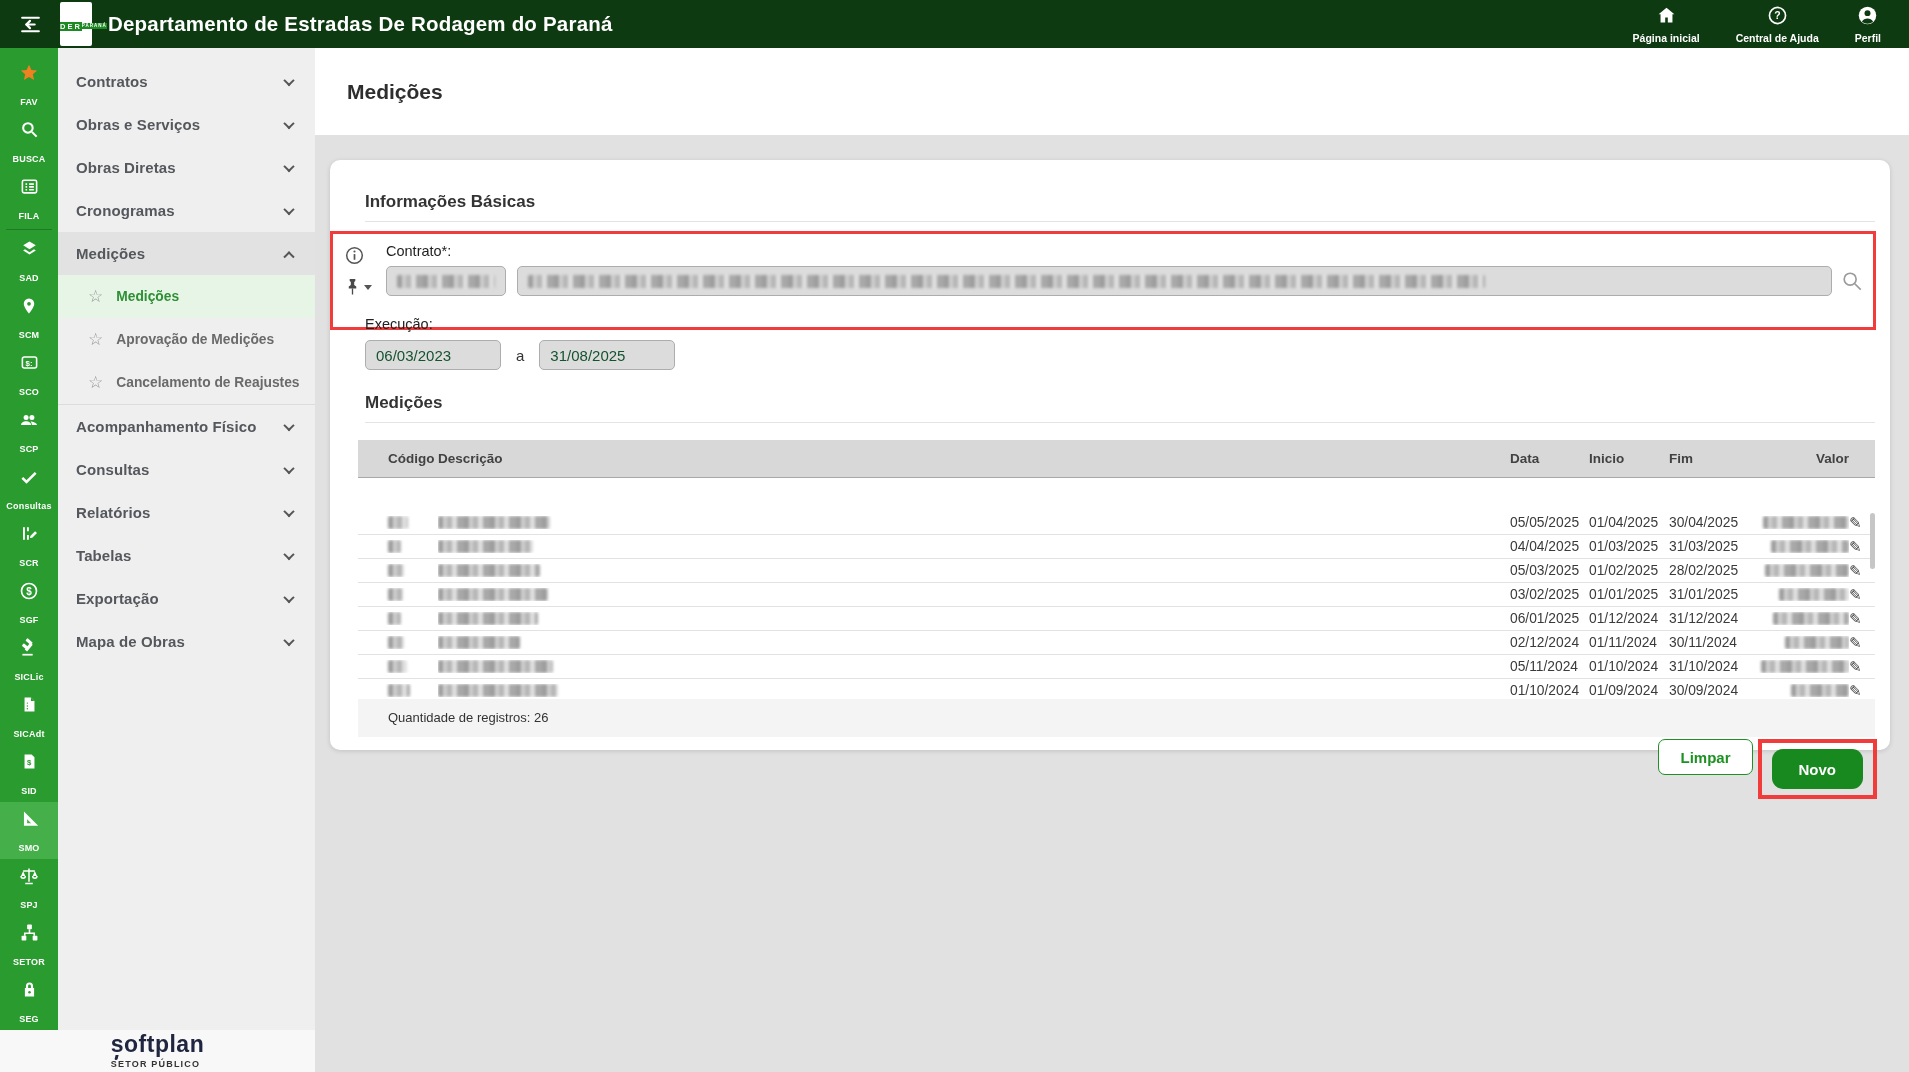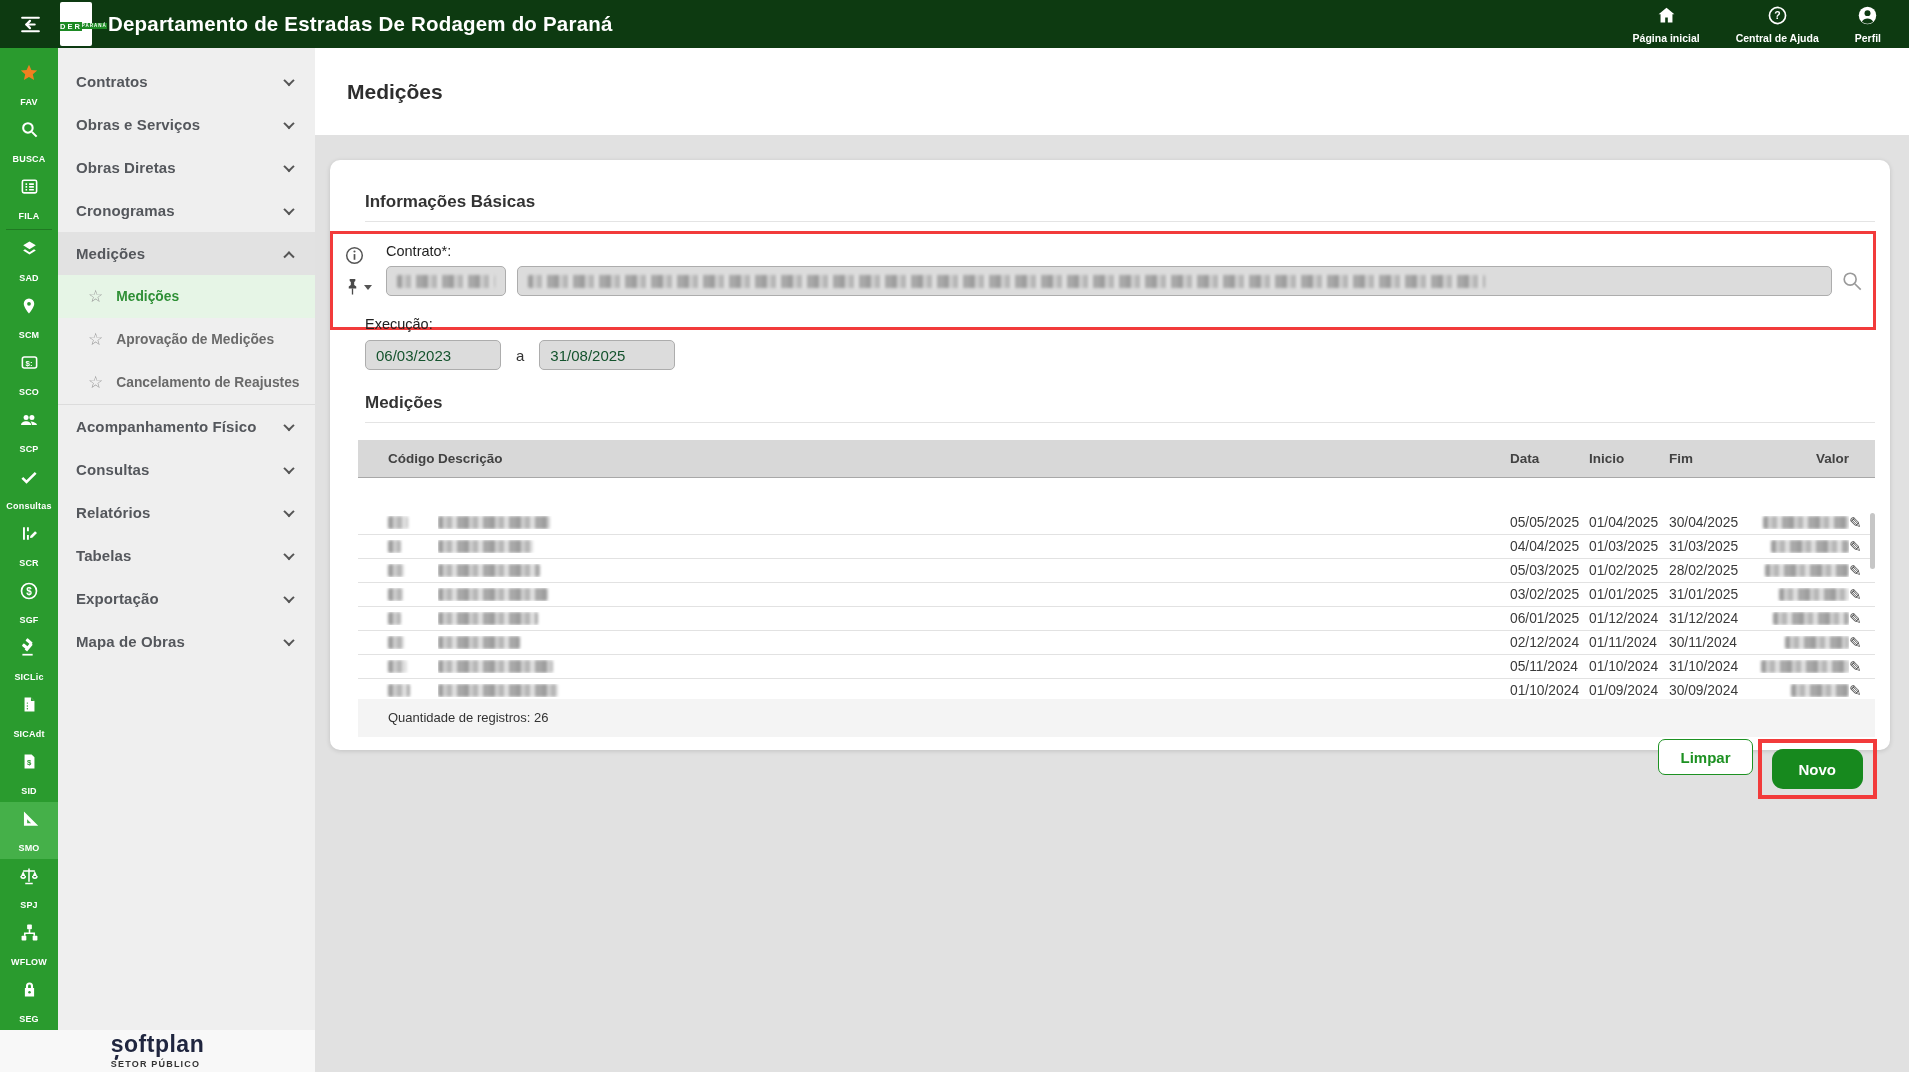--- a/index.html
+++ b/index.html
@@ -292,21 +292,21 @@
     </div>
     <div class="rail-item">
       <span class="rico">
         <svg viewBox="0 0 24 24" width="19" height="19" fill="#fff">
           <rect x="9" y="2" width="6" height="6" rx="1"></rect>
           <rect x="2" y="16" width="6" height="6" rx="1"></rect>
           <rect x="16" y="16" width="6" height="6" rx="1"></rect>
           <path d="M11 8h2v4h6v4h-2v-2H7v2H5v-4h6z"></path>
         </svg>
       </span>
-      <span class="rlabel">WFLOW</span>
+      <span class="rlabel">SETOR</span>
     </div>
     <div class="rail-item">
       <span class="rico">
         <svg viewBox="0 0 24 24" width="17" height="19" fill="#fff">
           <path fill-rule="evenodd" d="M7 10V7a5 5 0 0 1 10 0v3h1.5v12h-13V10zm3 0h4V7a2 2 0 0 0-4 0z"></path>
           <circle cx="12" cy="16" r="1.8" fill="var(--rail-green)"></circle>
         </svg>
       </span>
       <span class="rlabel">SEG</span>
     </div>

